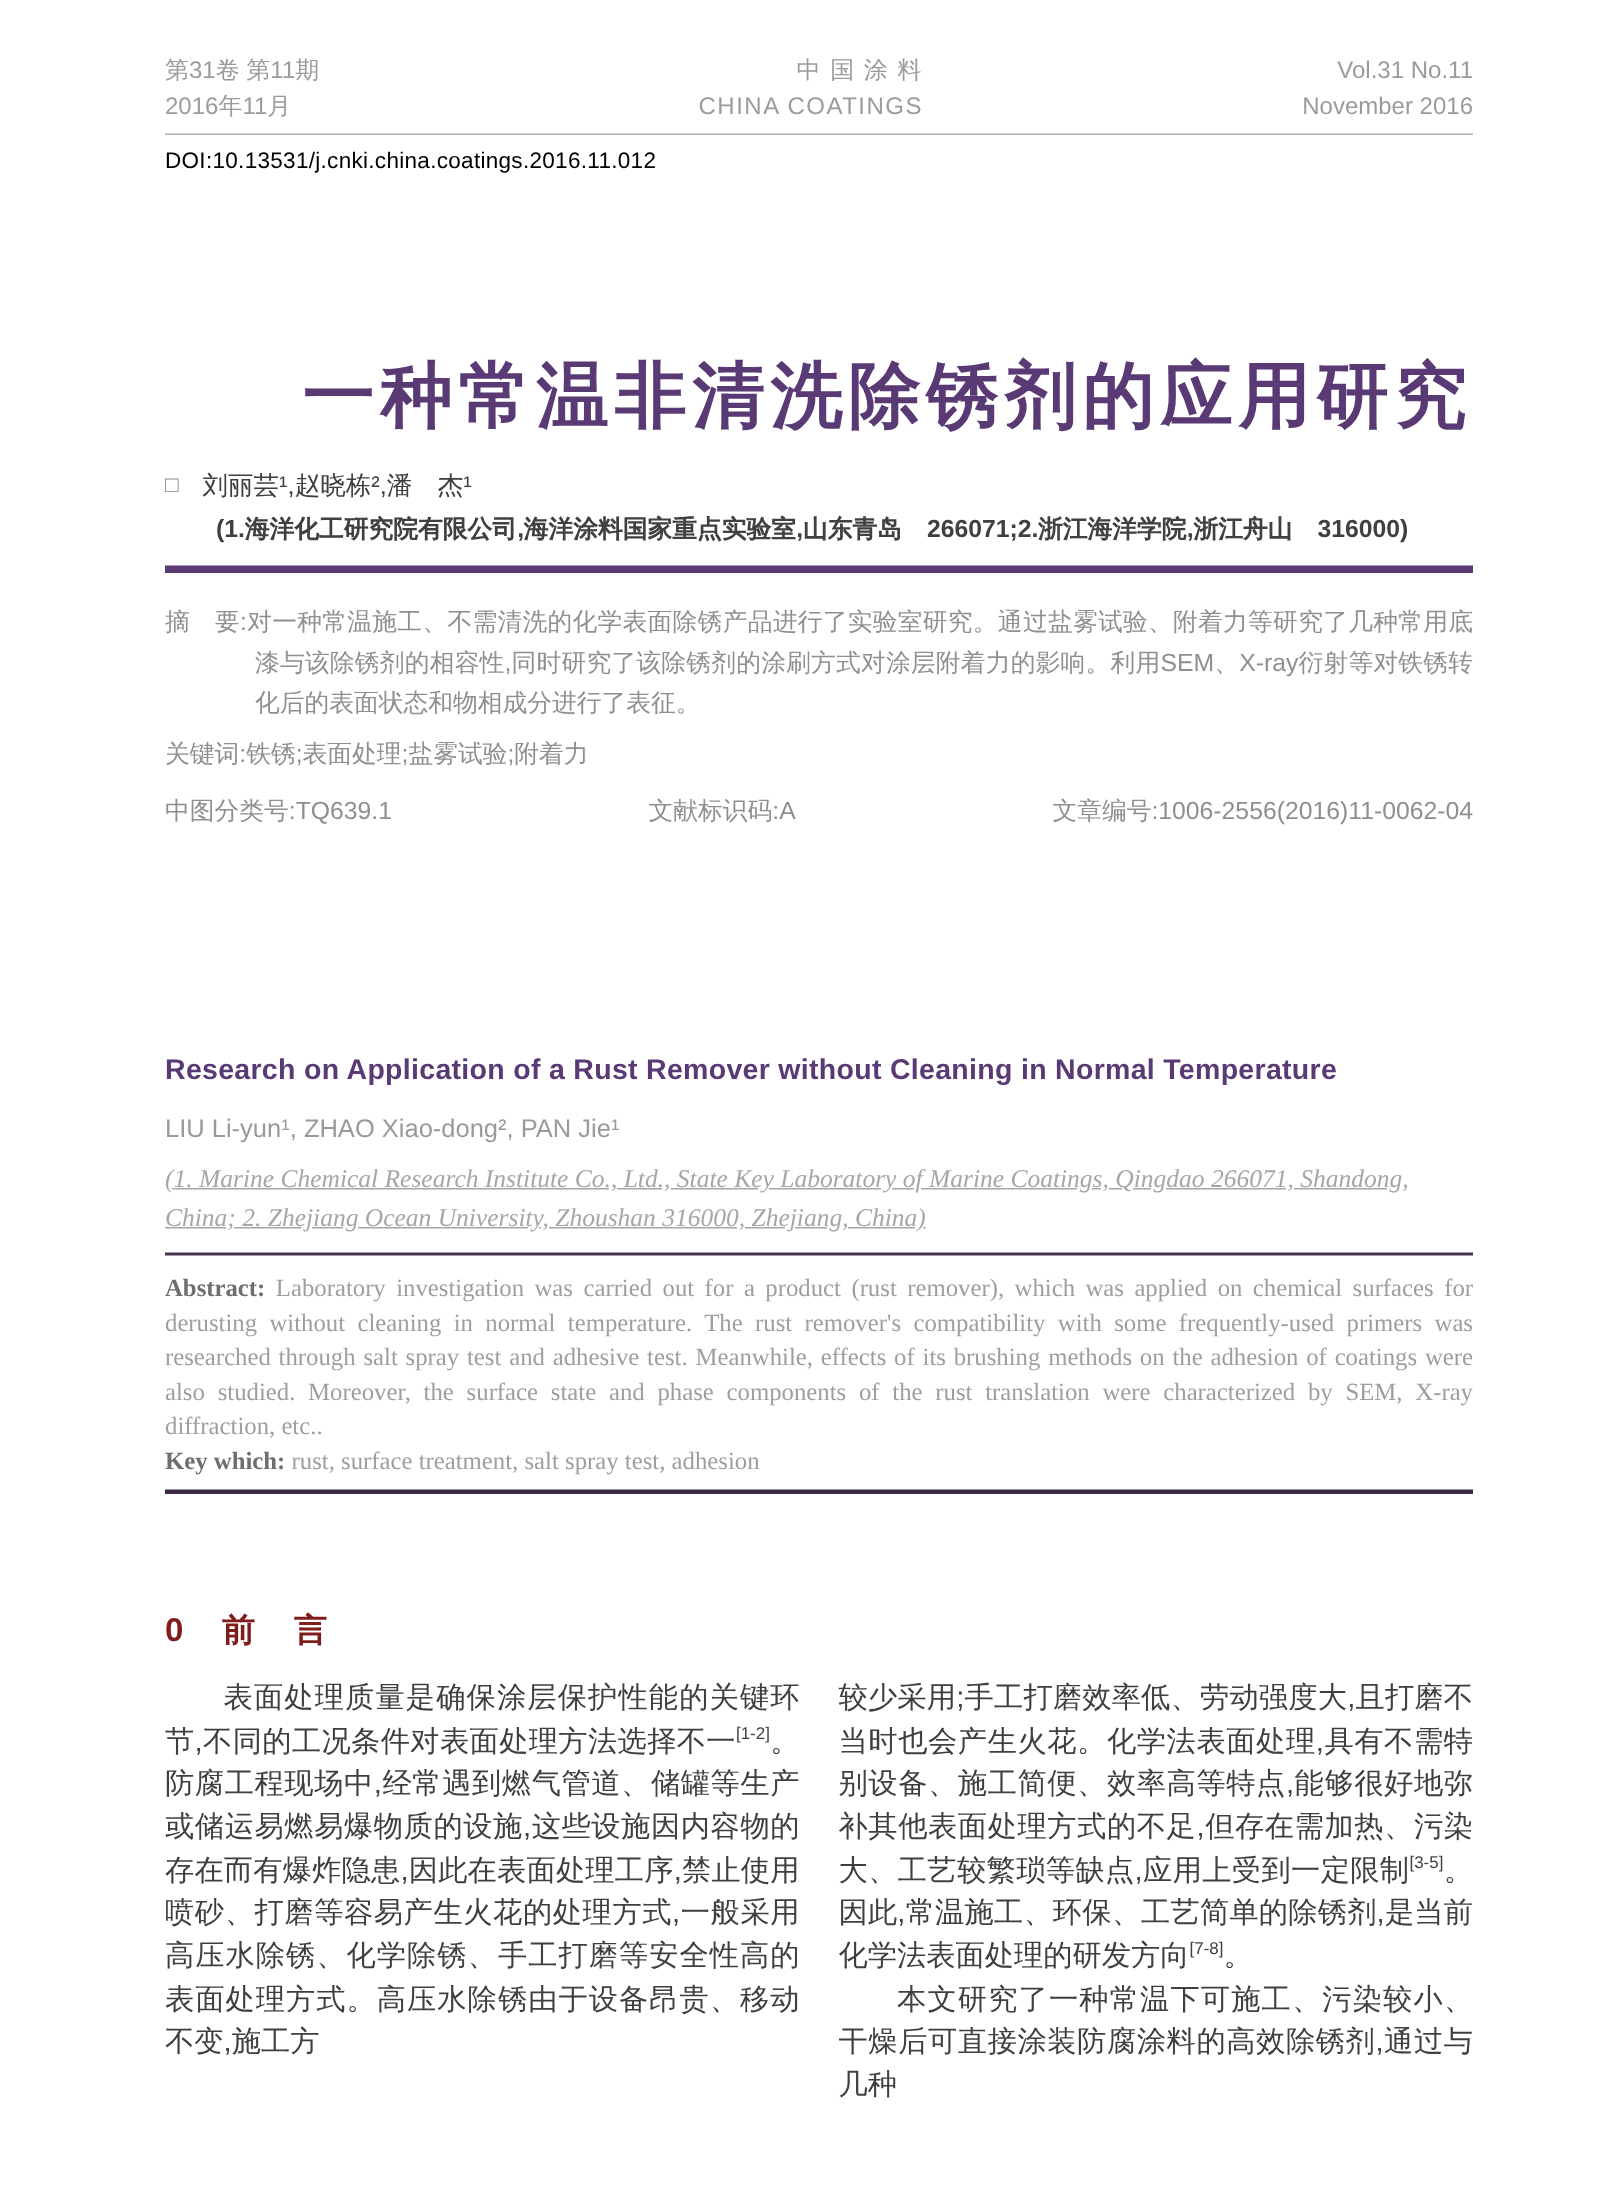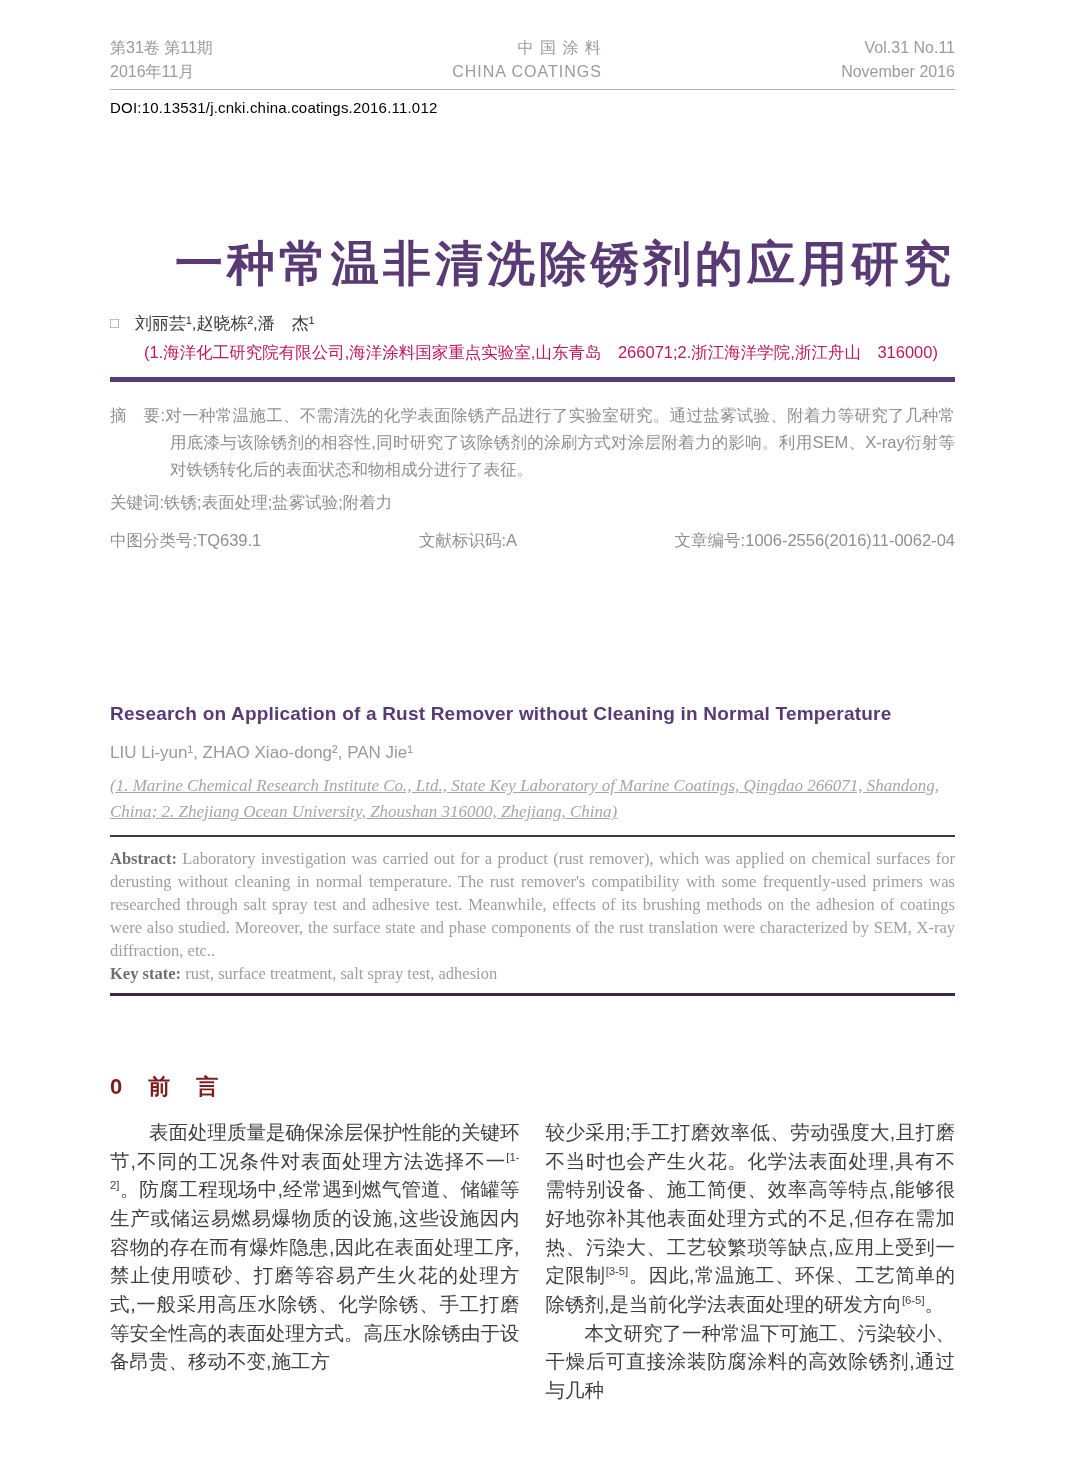--- a/index.html
+++ b/index.html
@@ -1,18 +1,18 @@
 <!DOCTYPE html>
 <html><head>
 <meta charset="utf-8">
 <style>
   html,body { margin:0; padding:0; background:#ffffff; }
   .page {
     width:1075px; height:1459px; box-sizing:border-box;
-    padding:36px 120px 0 110px; position:relative; overflow:hidden;
+    padding:36px 93px 0 110px; position:relative; overflow:hidden;
     background:#ffffff;
     font-family:"Liberation Sans", sans-serif;
     -webkit-font-smoothing:antialiased;
   }
   
   .jheader { display:flex; justify-content:space-between; color:#9b9b9b; font-size:16px; line-height:1.5; }
   .jheader .hcol { white-space:nowrap; }
   .jheader .hcenter { text-align:right; letter-spacing:1px; }
   .jheader .hright { text-align:right; }
   .header-rule { margin-top:5px; height:1px; background:#b3b3b3; }
@@ -20,21 +20,21 @@
 
   
   .cn-title {
     margin-top:116px; padding-left:16px;
     font-size:48px; font-weight:bold; letter-spacing:4px;
     color:#5a3a74;
     text-align:right;
   }
   .cn-authors { margin-top:16px; font-size:17px; color:#3e3e3e; }
   .cn-authors .sq { color:#8a8a8a; font-size:15px; margin-right:16px; position:relative; top:-1px; }
-  .cn-affil { margin-top:7px; padding-left:34px; font-size:16.5px; font-weight:normal; color:#be185d; }
+  .cn-affil { margin-top:7px; padding-left:34px; font-size:16.5px; font-weight:bold; color:#404040; }
   .thick-rule { margin-top:13px; height:5px; background:#5a3a74; }
 
   .cn-abstract {
     margin:20px 0 0 0; font-size:16.5px; color:#8f8f8f; line-height:1.64;
     text-align:justify; padding-left:60px; text-indent:-60px;
   }
   .cn-keywords { margin-top:9px; font-size:16.5px; color:#8f8f8f; }
   .cn-meta { margin-top:16px; display:flex; justify-content:space-between; font-size:16.5px; color:#8f8f8f; }
 
   
@@ -105,30 +105,30 @@
 
   <div class="en-block">
     <div class="en-title">Research on Application of a Rust Remover without Cleaning in Normal Temperature</div>
     <div class="en-authors">LIU Li-yun¹, ZHAO Xiao-dong², PAN Jie¹</div>
     <div class="en-affil">(1. Marine Chemical Research Institute Co., Ltd., State Key Laboratory of Marine Coatings, Qingdao 266071, Shandong, China; 2. Zhejiang Ocean University, Zhoushan 316000, Zhejiang, China)</div>
     <div class="rule-thin"></div>
     <p class="en-abstract">
       <span class="lbl">Abstract:</span><span> Laboratory investigation was carried out for a product (rust remover), which was applied on chemical surfaces for derusting without cleaning in normal temperature. The rust remover's compatibility with some frequently-used primers was researched through salt spray test and adhesive test. Meanwhile, effects of its brushing methods on the adhesion of coatings were also studied. Moreover, the surface state and phase components of the rust translation were characterized by SEM, X-ray diffraction, etc..</span>
     </p>
     <p class="en-keywords">
-      <span class="lbl">Key state:</span><span> rust, surface treatment, salt spray test, adhesion</span>
+      <span class="lbl">Key which:</span><span> rust, surface treatment, salt spray test, adhesion</span>
     </p>
     <div class="rule-bottom"></div>
   </div>
 
   <div class="section-heading">0　前　言</div>
 
   <div class="columns">
     <div class="col">
         <p class="body-p indent">表面处理质量是确保涂层保护性能的关键环节,不同的工况条件对表面处理方法选择不一<sup>[1-2]</sup>。防腐工程现场中,经常遇到燃气管道、储罐等生产或储运易燃易爆物质的设施,这些设施因内容物的存在而有爆炸隐患,因此在表面处理工序,禁止使用喷砂、打磨等容易产生火花的处理方式,一般采用高压水除锈、化学除锈、手工打磨等安全性高的表面处理方式。高压水除锈由于设备昂贵、移动不变,施工方</p>
       </div>
     <div class="col">
-        <p class="body-p">较少采用;手工打磨效率低、劳动强度大,且打磨不当时也会产生火花。化学法表面处理,具有不需特别设备、施工简便、效率高等特点,能够很好地弥补其他表面处理方式的不足,但存在需加热、污染大、工艺较繁琐等缺点,应用上受到一定限制<sup>[3-5]</sup>。因此,常温施工、环保、工艺简单的除锈剂,是当前化学法表面处理的研发方向<sup>[6-5]</sup>。</p>
+        <p class="body-p">较少采用;手工打磨效率低、劳动强度大,且打磨不当时也会产生火花。化学法表面处理,具有不需特别设备、施工简便、效率高等特点,能够很好地弥补其他表面处理方式的不足,但存在需加热、污染大、工艺较繁琐等缺点,应用上受到一定限制<sup>[3-5]</sup>。因此,常温施工、环保、工艺简单的除锈剂,是当前化学法表面处理的研发方向<sup>[7-8]</sup>。</p>
         <p class="body-p indent">本文研究了一种常温下可施工、污染较小、干燥后可直接涂装防腐涂料的高效除锈剂,通过与几种</p>
       </div>
   </div>
 
 </div>
 
 </body></html>

